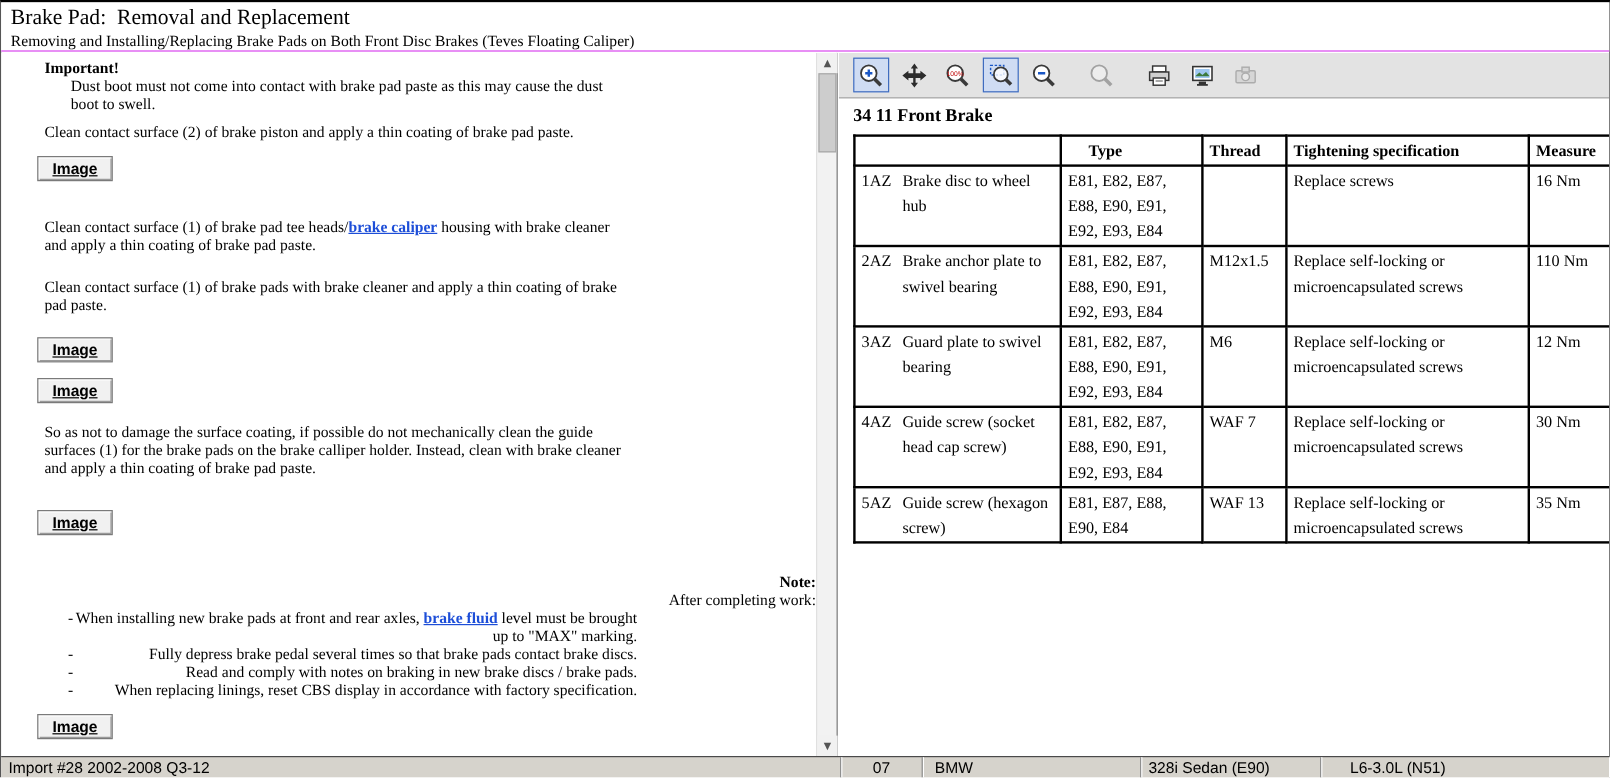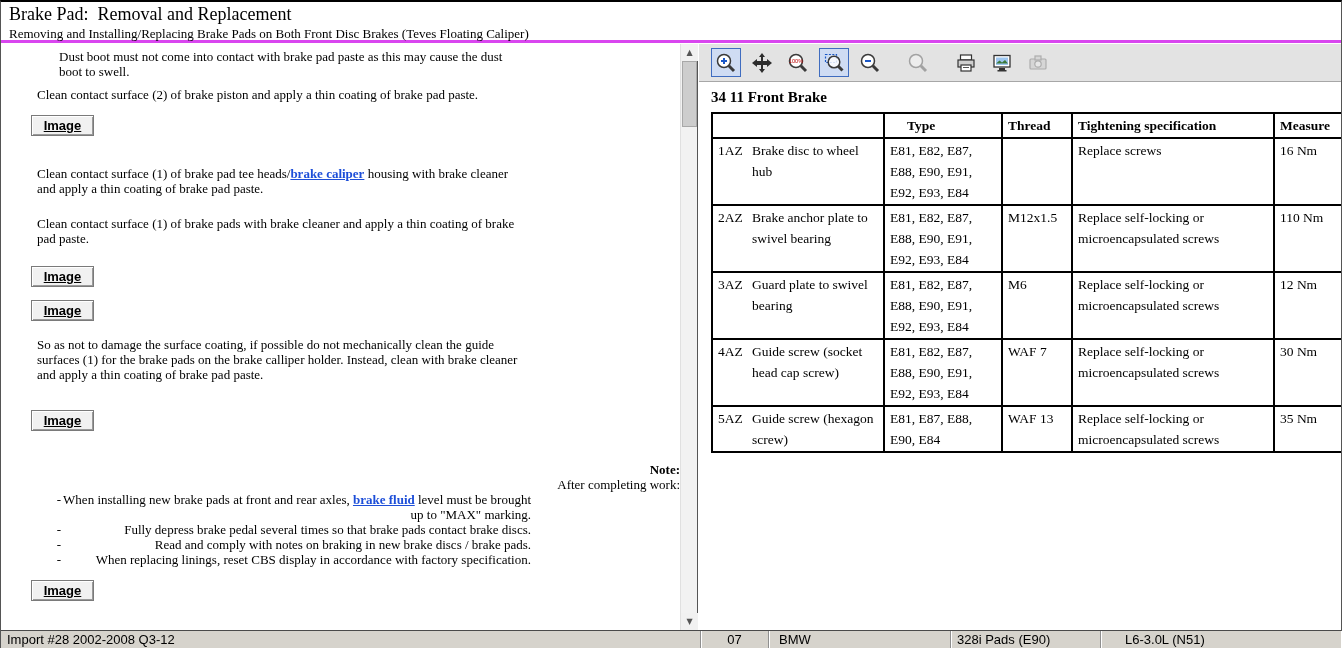--- a/index.html
+++ b/index.html
@@ -2,21 +2,21 @@
 <html><head>
 <meta charset="utf-8">
 <style>
   * { box-sizing: border-box; margin: 0; padding: 0; }
   html,body { width: 1342px; height: 648px; background: #fff; }
   body { font-family: "Liberation Serif", serif; color: #000; position: relative; overflow: hidden; }
 
   .window { position: absolute; inset: 0; border-top: 2px solid #000; border-left: 1px solid #555; border-right: 1px solid #555; }
 
   
-  .doc-header { position: absolute; top: 0; left: 0; right: 0; height: 41px; background: #fff; border-bottom: 3px solid #d946ef; padding: 2px 0 0 8px; }
+  .doc-header { position: absolute; top: 0; left: 0; right: 0; height: 41px; background: #fff; border-bottom: 1px solid #d946ef; padding: 2px 0 0 8px; }
   .doc-title { font-size: 18px; white-space: pre; }
   .doc-subtitle { font-size: 13px; margin-top: 1px; }
 
   
   .main { position: absolute; top: 42px; bottom: 18px; left: 0; right: 0; overflow: hidden; }
 
   .left-pane { position: absolute; left: 0; top: 0; bottom: 0; width: 697px; border-right: 1px solid #555; background: #fff; }
   .doc-content { position: absolute; left: 0; top: 0; bottom: 0; right: 17px; overflow: hidden; padding: 5px 0 0 36px; font-size: 13px; line-height: 15px; }
 
   .imp-label, .note-label { font-weight: bold; }
@@ -92,20 +92,21 @@
   <div class="doc-header">
     <div class="doc-title">Brake Pad:  Removal and Replacement</div>
     <div class="doc-subtitle">Removing and Installing/Replacing Brake Pads on Both Front Disc Brakes (Teves Floating Caliper)</div>
   </div>
 
   <div class="main">
 
     <div class="left-pane">
       <div class="doc-content">
 
+        <div class="imp-label">Important!</div>
         <div class="imp-text">Dust boot must not come into contact with brake pad paste as this may cause the dust boot to swell.</div>
 
         <p class="para p-piston">Clean contact surface (2) of brake piston and apply a thin coating of brake pad paste.</p>
 
         <div class="btn-row b1"><button class="image-btn">Image</button></div>
 
         <p class="para p-tee"><span>Clean contact surface (1) of brake pad tee heads/</span><a class="doclink">brake caliper</a><span> housing with brake cleaner and apply a thin coating of brake pad paste.</span></p>
 
         <p class="para p-pads">Clean contact surface (1) of brake pads with brake cleaner and apply a thin coating of brake pad paste.</p>
 
@@ -302,17 +303,17 @@
           </tbody>
         </table>
       </div>
     </div>
   </div>
 
   <div class="statusbar">
     <div class="sb-seg seg-1">Import #28 2002-2008 Q3-12</div>
     <div class="sb-seg seg-2">07</div>
     <div class="sb-seg seg-3">BMW</div>
-    <div class="sb-seg seg-4">328i Pads (E90)</div>
+    <div class="sb-seg seg-4">328i Sedan (E90)</div>
     <div class="sb-seg seg-5">L6-3.0L (N51)</div>
   </div>
 
 </div>
 
 </body></html>

